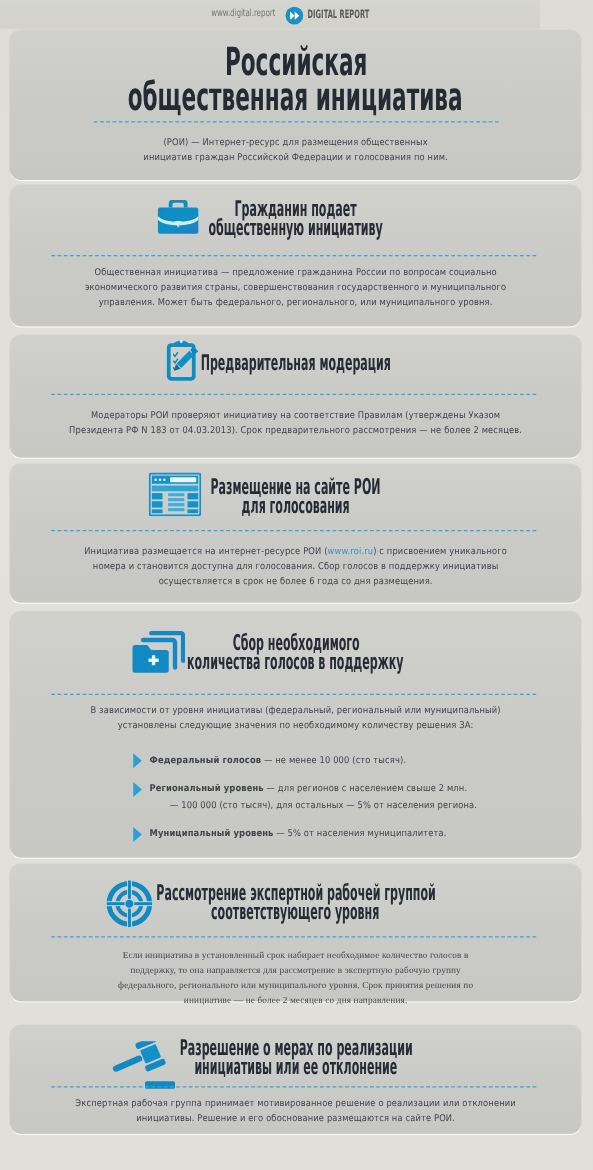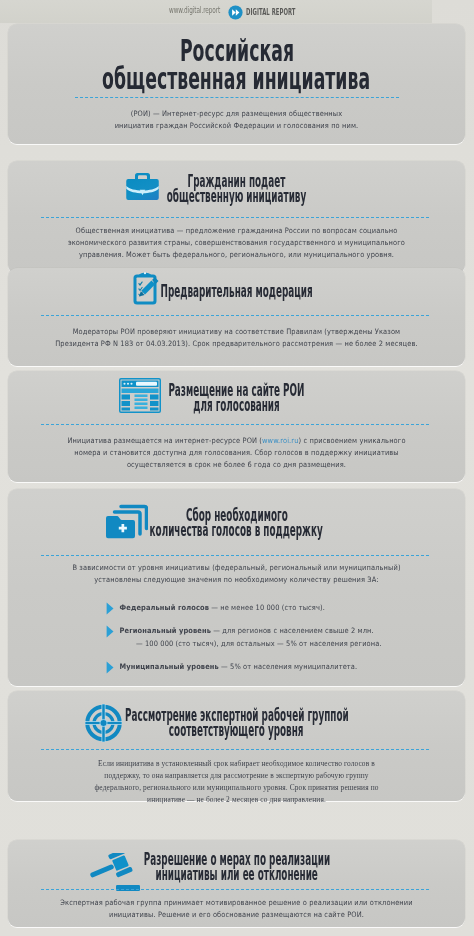--- a/index.html
+++ b/index.html
@@ -83,21 +83,21 @@
     <div class="bigtitle bt" style="top:11px;"><span>Российская</span></div>
     <div class="bigtitle bt" style="top:39px;"><span>общественная инициатива</span></div>
     <div class="dash" style="left:67px;width:324px;top:73px;"></div>
     <div class="body" style="top:84px;">
       <div>(РОИ) — Интернет-ресурс для размещения общественных</div>
       <div>инициатив граждан Российской Федерации и голосования по ним.</div>
     </div>
   </div>
 
   <div id="sections-host">
-      <div class="card" style="top:148px;height:113px;margin-top:13px;">
+      <div class="card" style="top:148px;height:113px;">
         <span class="hicon" style="left:118px;top:10px;"><svg width="33" height="30" viewBox="0 0 66 60">
       <defs>
               <linearGradient id="gbf" x1="0.1" y1="0" x2="0.9" y2="1">
         <stop offset="0" stop-color="#0a8cc2"></stop>
                 <stop offset="0.55" stop-color="#128fc5"></stop>
         <stop offset="1" stop-color="#1f7ec4"></stop>
               </linearGradient>
             </defs>
       <path d="M23 4 h20 a5 5 0 0 1 5 5 v7 h-6 v-5 a2.5 2.5 0 0 0 -2.5 -2.5 h-13 a2.5 2.5 0 0 0 -2.5 2.5 v5 h-6 v-7 a5 5 0 0 1 5 -5 z" fill="#0d8dc3"></path>
       <path d="M4.5 16 h57 a4 4 0 0 1 4 4 v34 a4 4 0 0 1 -4 4 h-57 a4 4 0 0 1 -4 -4 v-34 a4 4 0 0 1 4 -4 z" fill="url(#gbf)"></path>
@@ -221,21 +221,21 @@
           <span class="l2"><i>соответствующего уровня</i></span>
         </span>
         <div class="dash" style="left:33px;width:388px;top:58px;"></div>
         <div class="body" style="top:67px;font-family:Liberation Serif, serif;">
           <div>Если инициатива в установленный срок набирает необходимое количество голосов в</div>
           <div>поддержку, то она направляется для рассмотрение в экспертную рабочую группу</div>
           <div>федерального, регионального или муниципального уровня. Срок принятия решения по</div>
           <div>инициативе — не более 2 месяцев со дня направления.</div>
         </div>
       </div>
-      <div class="card" style="top:820px;height:87px;margin-top:20px;">
+      <div class="card" style="top:820px;height:87px;">
         <span class="hicon" style="left:79px;top:13px;"><svg width="54" height="42" viewBox="0 0 108 84">
       <g transform="rotate(-23 45 30)">
         <rect x="52" y="5" width="34" height="10" rx="3.5" fill="#1189c2"></rect>
         <rect x="55.5" y="18" width="27" height="23" rx="2" fill="#1091c9"></rect>
         <rect x="52" y="44" width="34" height="10" rx="3.5" fill="#1189c2"></rect>
         <rect x="4" y="24.5" width="50" height="10" rx="5" fill="#1189c2"></rect>
       </g>
       <rect x="58" y="64" width="48" height="12" rx="2.5" fill="#1189c2"></rect>
     </svg></span>
         <span class="htext" style="top:12px;">

